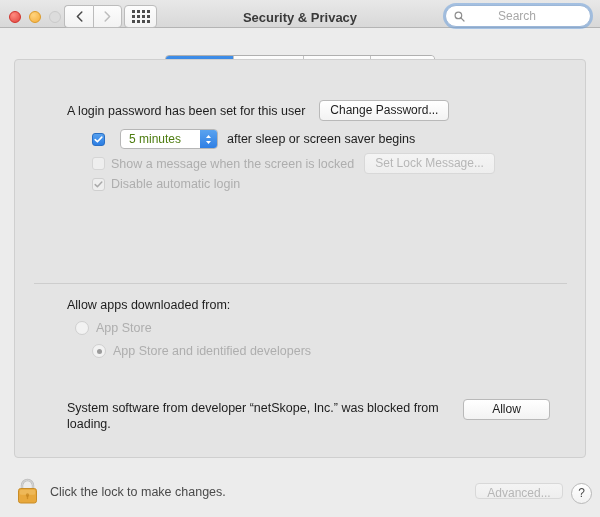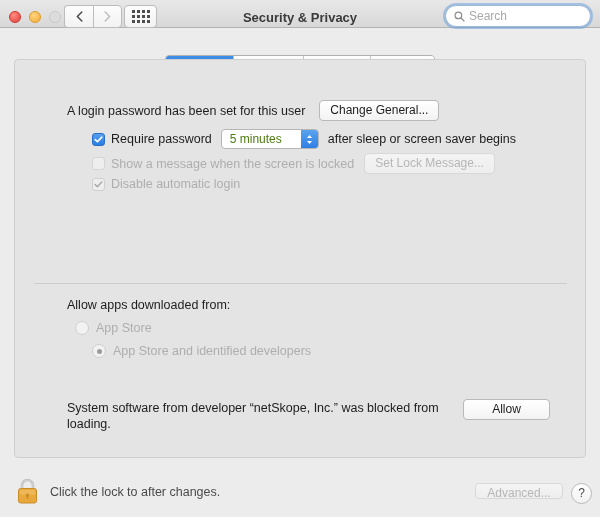--- a/index.html
+++ b/index.html
@@ -115,20 +115,21 @@
     width: 146px;
     height: 22px;
     box-sizing: border-box;
     border-radius: 11px;
     background: #ffffff;
     border: 1px solid #9cb7d8;
     box-shadow: 0 0 0 2px rgba(110,160,220,0.55);
     display: flex;
     align-items: center;
     padding: 0 8px;
+    gap: 29px;
   }
   .searchwrap .sicon { flex: 0 0 auto; margin-right: 4px; display: block; }
   .searchwrap .stext {
     font-size: 12px;
     color: #a8a8a8;
     line-height: 1;
   }
 
   
   .tabbar {
@@ -403,30 +404,29 @@
       <div class="tab">FileVault</div>
       <div class="tab">Firewall</div>
       <div class="tab">Privacy</div>
     </div>
   </div>
 
   <div class="panel">
 
     <div class="row" style="left:52px; top:40px;">
       <span class="label">A login password has been set for this user</span>
-      <span class="pushbtn" style="margin-left:14px;">Change General...</span>
+      <span class="pushbtn" style="margin-left:14px;">Change Password...</span>
     </div>
 
     <div class="row" style="left:77px; top:69px;">
       <span class="cbox checked">
         <svg width="9" height="9" viewBox="0 0 9 9">
           <path d="M1.2 4.6L3.4 6.8L7.8 2.1" fill="none" stroke="#ffffff" stroke-width="1.6" stroke-linecap="round" stroke-linejoin="round"></path>
         </svg>
       </span>
-      <span class="label">Require password</span>
       <span class="popup" style="margin-left:9px;">
         <span class="pval">5 minutes</span>
         <span class="parrows">
           <svg width="9" height="13" viewBox="0 0 9 13">
             <path d="M4.5 2L7 5H2z" fill="#ffffff"></path>
             <path d="M4.5 11L2 8h5z" fill="#ffffff"></path>
           </svg>
         </span>
       </span>
       <span class="label" style="margin-left:9px;">after sleep or screen saver begins</span>
@@ -473,18 +473,18 @@
     <span class="lockicon">
       <svg width="25" height="28" viewBox="0 0 25 28">
         <path d="M7 12V8.5a5.5 5.5 0 0 1 11 0V12" fill="none" stroke="#b9b9b9" stroke-width="2.4"></path>
         <path d="M7 12V8.5a5.5 5.5 0 0 1 11 0V12" fill="none" stroke="#dedede" stroke-width="1"></path>
         <rect x="3.5" y="11.5" width="18" height="14.5" rx="2.2" fill="#e8a83c" stroke="#c98c26" stroke-width="1"></rect>
         <rect x="4.8" y="12.8" width="15.4" height="5" rx="1.6" fill="#f0bd62" opacity="0.75"></rect>
         <circle cx="12.5" cy="18" r="1.7" fill="#c07f18" opacity="0.65"></circle>
         <rect x="11.8" y="18.6" width="1.4" height="3.6" rx="0.7" fill="#c07f18" opacity="0.65"></rect>
       </svg>
     </span>
-    <span class="locktext">Click the lock to after changes.</span>
+    <span class="locktext">Click the lock to make changes.</span>
     <span class="pushbtn disabled advbtn" style="line-height:19px;">Advanced...</span>
     <span class="helpbtn">?</span>
   </div>
 
 </div>
 
 </body></html>

